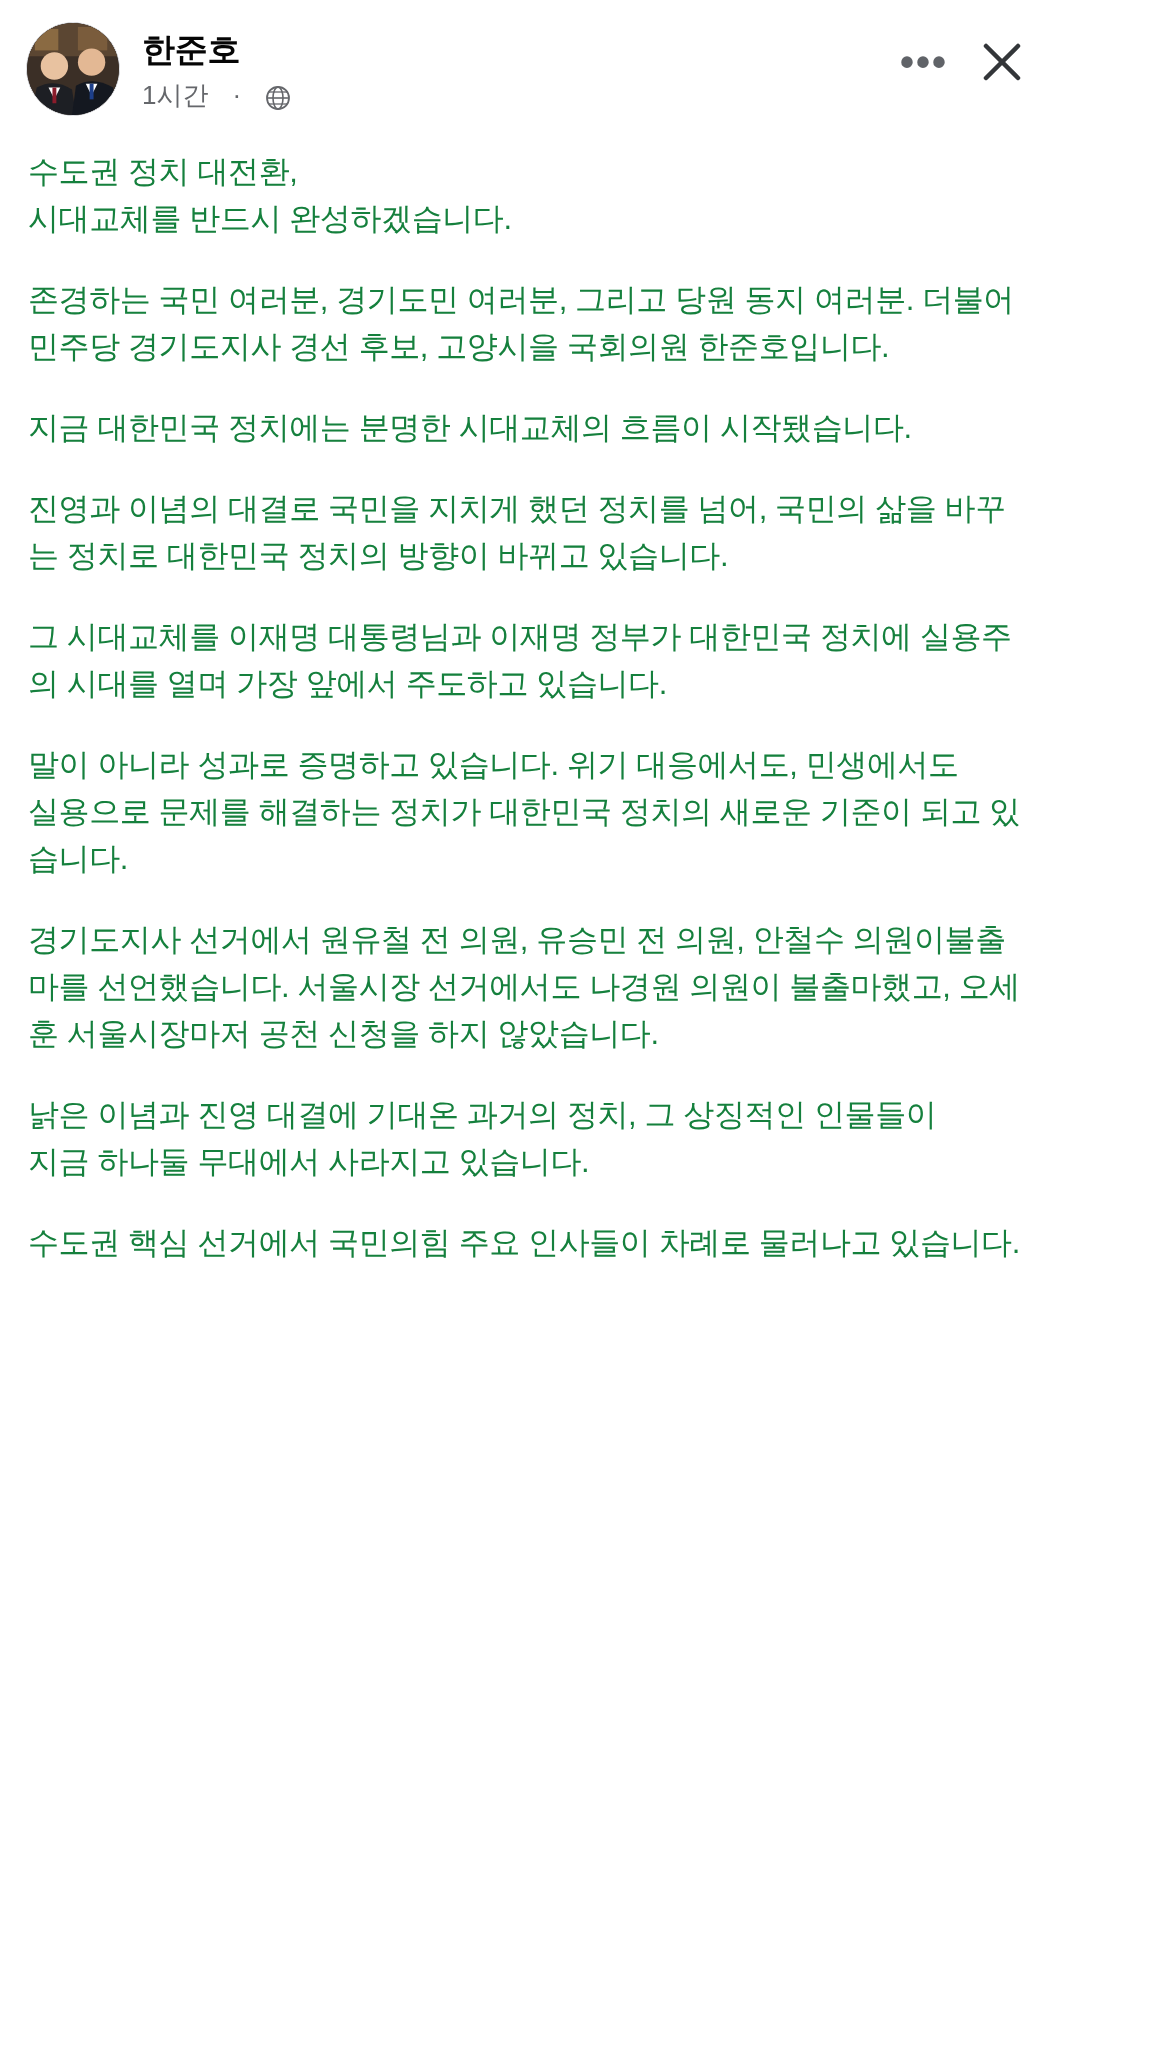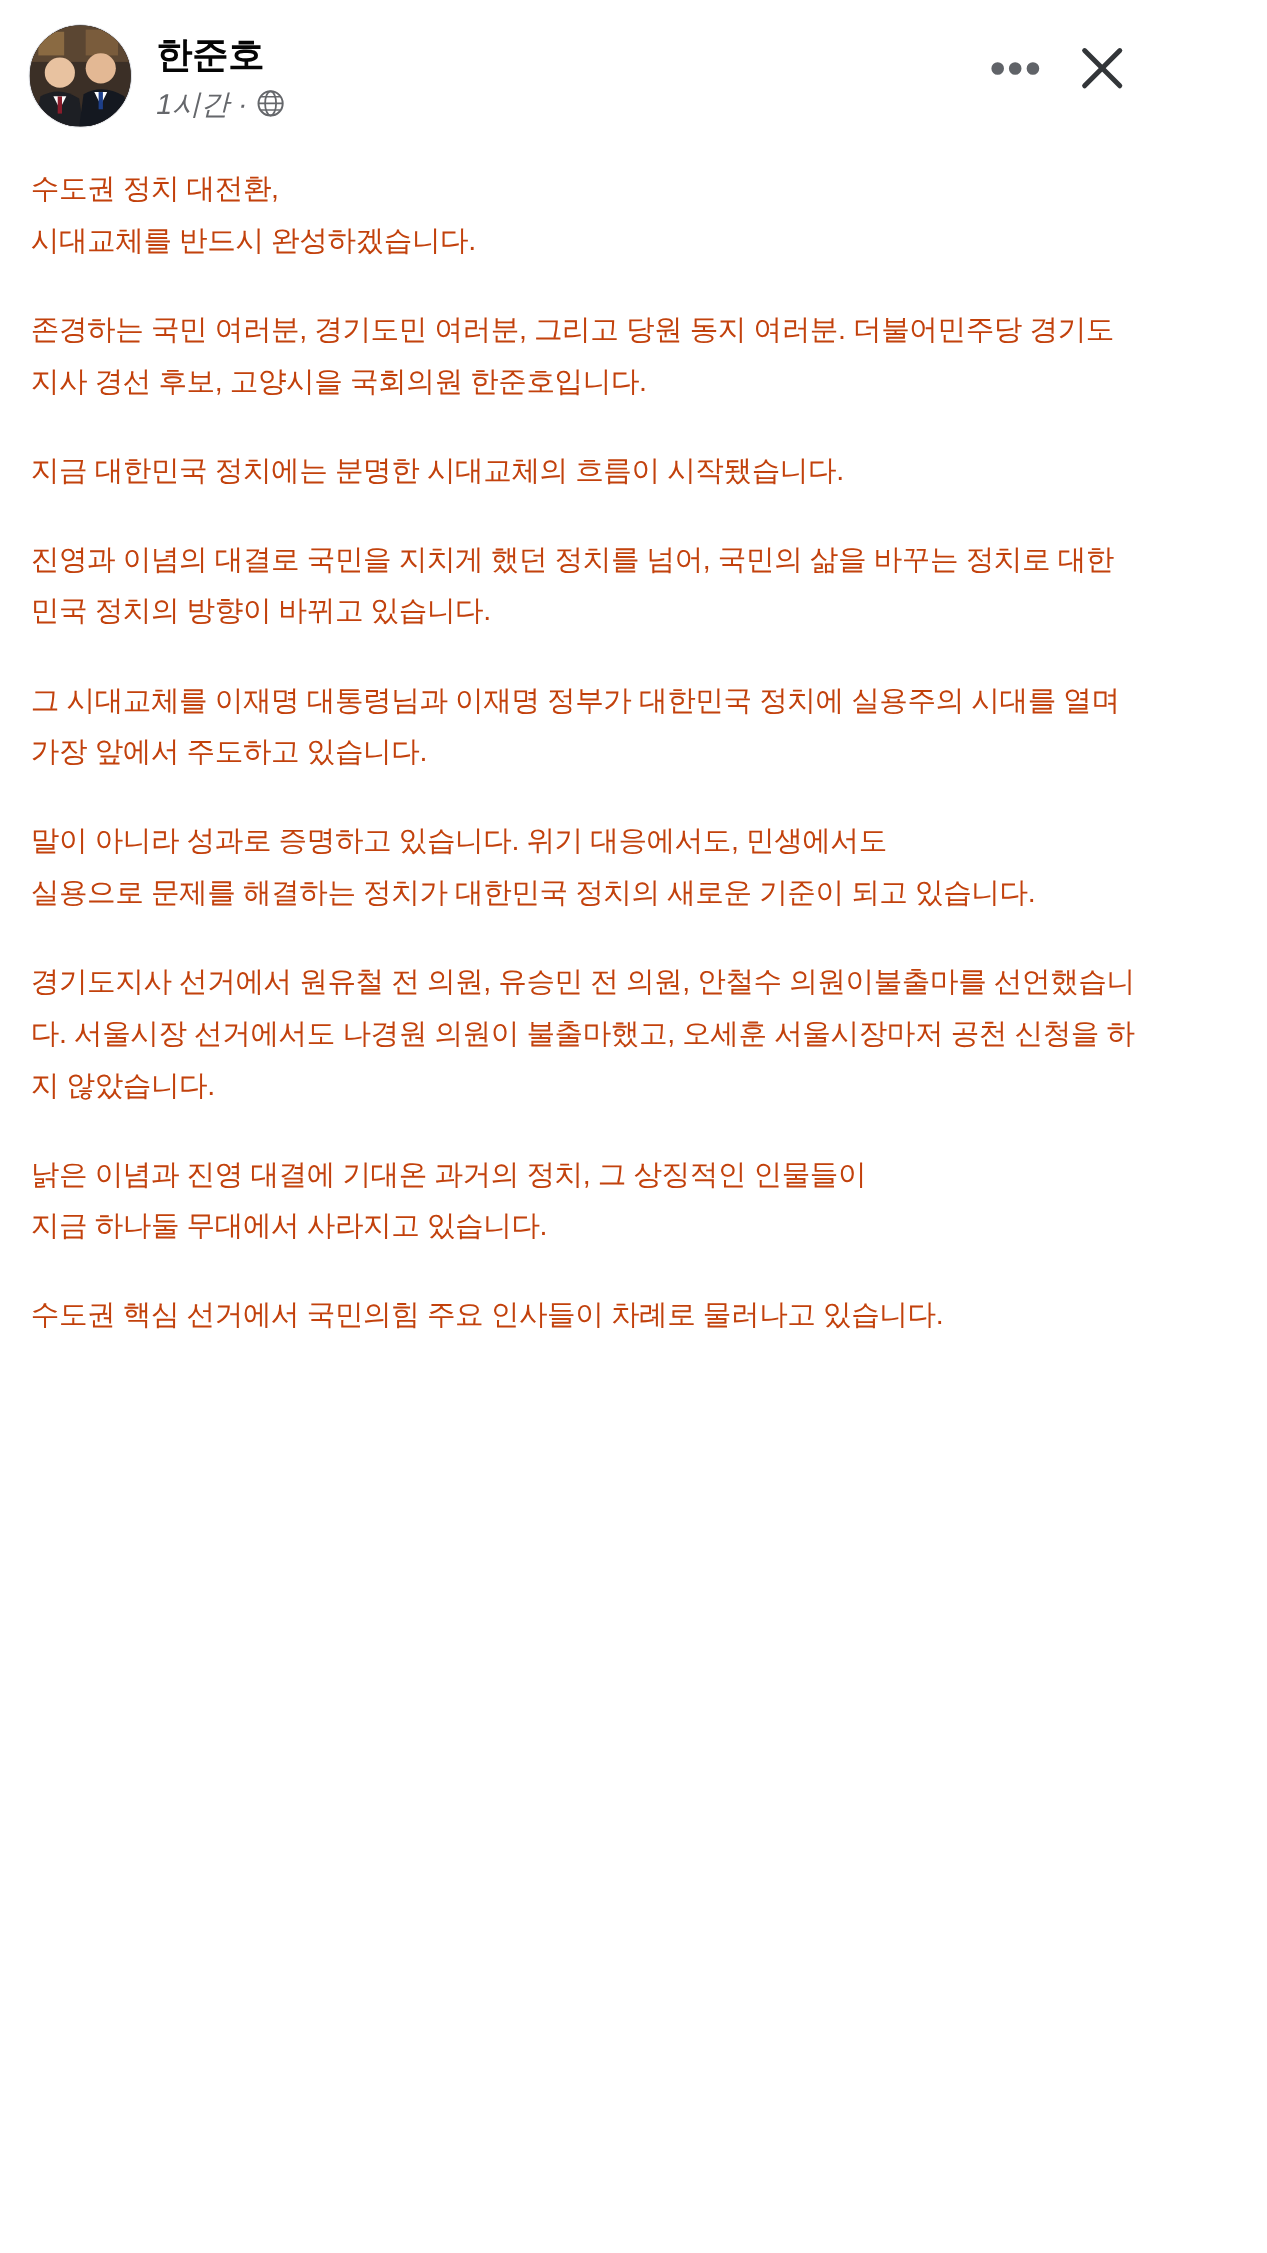--- a/index.html
+++ b/index.html
@@ -50,24 +50,23 @@
   }
   .author-name {
     font-size: 33px;
     font-weight: bold;
     line-height: 40px;
     color: #050505;
     letter-spacing: -0.3px;
   }
   .meta-row {
     display: flex;
-    align-items: flex-start;
+    align-items: flex-end;
     margin-top: 10px;
-    gap: 8px;
-    font-style: italic;
+    gap: 24px;
   }
   .meta-time {
     font-size: 26px;
     color: #65676b;
     line-height: 30px;
   }
   .meta-dot {
     font-size: 26px;
     color: #65676b;
     line-height: 30px;
@@ -107,23 +106,23 @@
     font-weight: bold;
   }
   .close-icon svg { display: block; }
 
   
   .post-body {
     padding: 26px 28px 40px 28px;
     box-sizing: border-box;
   }
   .para {
-    font-size: 26px;
+    font-size: 31px;
     line-height: 47px;
-    color: #c2410c;
+    color: #15803d;
     letter-spacing: -0.4px;
     white-space: pre-wrap;
     word-break: break-all;
     margin: 0 0 34px 0;
   }
   .para:last-child { margin-bottom: 4px; }
 </style>
 </head>
 <body>
 

